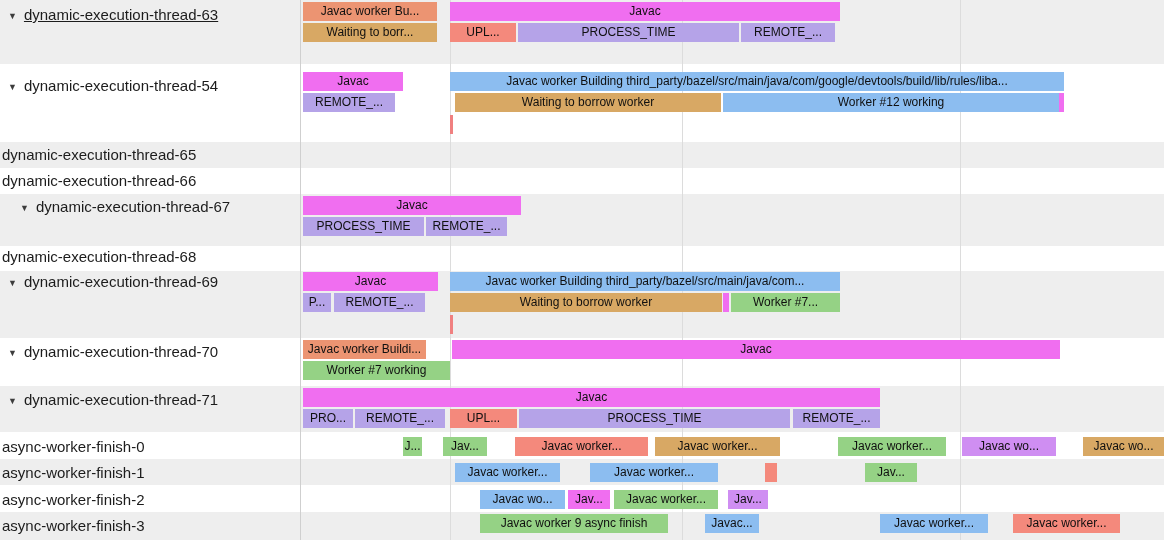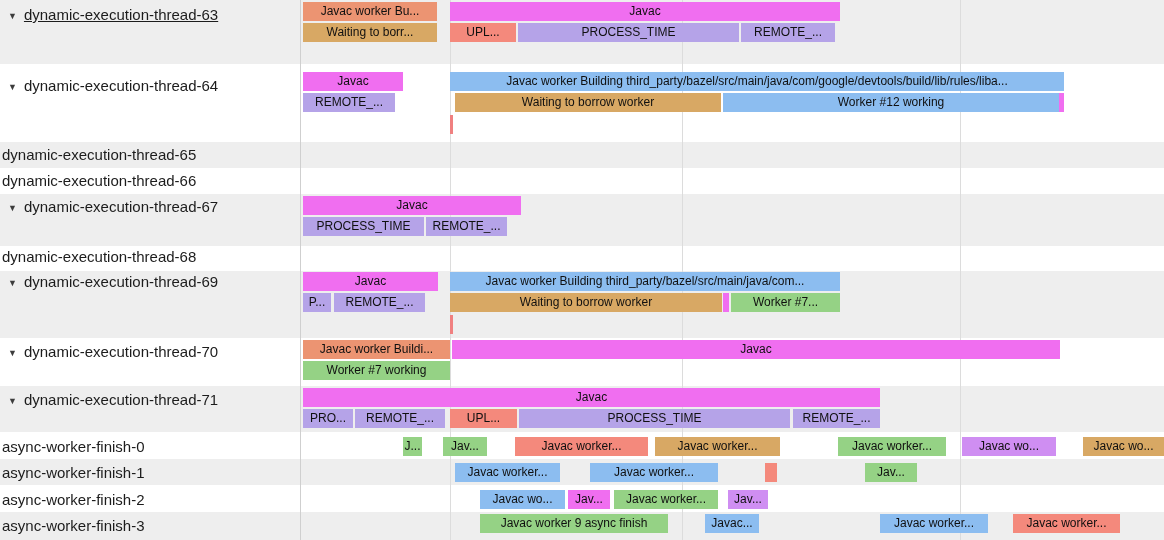--- a/index.html
+++ b/index.html
@@ -63,21 +63,21 @@
       <div class="bar" title="PROCESS_TIME" style="left: 303px; top: 217px; width: 121px; background: rgb(181, 163, 232);">PROCESS_TIME</div>
       <div class="bar" title="REMOTE_..." style="left: 426px; top: 217px; width: 81px; background: rgb(181, 163, 232);">REMOTE_...</div>
       <div class="bar" title="Javac" style="left: 303px; top: 272px; width: 135px; background: rgb(240, 110, 240);">Javac</div>
       <div class="bar" title="Javac worker Building third_party/bazel/src/main/java/com..." style="left: 450px; top: 272px; width: 390px; background: rgb(140, 189, 240);">Javac worker Building third_party/bazel/src/main/java/com...</div>
       <div class="bar" title="P..." style="left: 303px; top: 293px; width: 28px; background: rgb(181, 163, 232);">P...</div>
       <div class="bar" title="REMOTE_..." style="left: 334px; top: 293px; width: 91px; background: rgb(181, 163, 232);">REMOTE_...</div>
       <div class="bar" title="Waiting to borrow worker" style="left: 450px; top: 293px; width: 272px; background: rgb(216, 168, 100);">Waiting to borrow worker</div>
       <div class="bar" style="left: 723px; top: 293px; width: 6px; background: rgb(240, 110, 240);"></div>
       <div class="bar" title="Worker #7..." style="left: 731px; top: 293px; width: 109px; background: rgb(149, 210, 133);">Worker #7...</div>
       <div class="bar" style="left: 450px; top: 315px; width: 3px; background: rgb(240, 128, 128);"></div>
-      <div class="bar" title="Javac worker Buildi..." style="left: 303px; top: 340px; width: 147px; background: rgb(236, 148, 114);">Javac worker Buildi...</div>
+      <div class="bar" title="Javac worker Buildi..." style="left: 303px; top: 340px; width: 123px; background: rgb(236, 148, 114);">Javac worker Buildi...</div>
       <div class="bar" title="Javac" style="left: 452px; top: 340px; width: 608px; background: rgb(240, 110, 240);">Javac</div>
       <div class="bar" title="Worker #7 working" style="left: 303px; top: 361px; width: 147px; background: rgb(149, 210, 133);">Worker #7 working</div>
       <div class="bar" title="Javac" style="left: 303px; top: 388px; width: 577px; background: rgb(240, 110, 240);">Javac</div>
       <div class="bar" title="PRO..." style="left: 303px; top: 409px; width: 50px; background: rgb(181, 163, 232);">PRO...</div>
       <div class="bar" title="REMOTE_..." style="left: 355px; top: 409px; width: 90px; background: rgb(181, 163, 232);">REMOTE_...</div>
       <div class="bar" title="UPL..." style="left: 450px; top: 409px; width: 67px; background: rgb(244, 137, 124);">UPL...</div>
       <div class="bar" title="PROCESS_TIME" style="left: 519px; top: 409px; width: 271px; background: rgb(181, 163, 232);">PROCESS_TIME</div>
       <div class="bar" title="REMOTE_..." style="left: 793px; top: 409px; width: 87px; background: rgb(181, 163, 232);">REMOTE_...</div>
       <div class="bar" title="J..." style="left: 403px; top: 437px; width: 19px; background: rgb(149, 210, 133);">J...</div>
       <div class="bar" title="Jav..." style="left: 443px; top: 437px; width: 44px; background: rgb(149, 210, 133);">Jav...</div>
@@ -95,24 +95,24 @@
       <div class="bar" title="Javac worker..." style="left: 614px; top: 490px; width: 104px; background: rgb(149, 210, 133);">Javac worker...</div>
       <div class="bar" title="Jav..." style="left: 728px; top: 490px; width: 40px; background: rgb(207, 142, 242);">Jav...</div>
       <div class="bar" title="Javac worker 9 async finish" style="left: 480px; top: 514px; width: 188px; background: rgb(149, 210, 133); text-align: center;">Javac worker 9 async finish</div>
       <div class="bar" title="Javac..." style="left: 705px; top: 514px; width: 54px; background: rgb(140, 189, 240);">Javac...</div>
       <div class="bar" title="Javac worker..." style="left: 880px; top: 514px; width: 108px; background: rgb(140, 189, 240);">Javac worker...</div>
       <div class="bar" title="Javac worker..." style="left: 1013px; top: 514px; width: 107px; background: rgb(244, 137, 124);">Javac worker...</div>
     </div>
   <div id="divider" style="left: 300px; background: rgb(207, 207, 207);"></div>
   <div id="tracks">
       <div class="track" style="top: 5px; padding-left: 8px; color: rgb(28, 28, 28); text-decoration: underline;"><span class="tri">▼</span><span>dynamic-execution-thread-63</span></div>
-      <div class="track" style="top: 76px; padding-left: 8px; color: rgb(28, 28, 28);"><span class="tri">▼</span><span>dynamic-execution-thread-64</span></div>
+      <div class="track" style="top: 76px; padding-left: 8px; color: rgb(28, 28, 28);"><span class="tri">▼</span><span>dynamic-execution-thread-54</span></div>
       <div class="track" style="top: 145px; padding-left: 2px; color: rgb(28, 28, 28);"><span>dynamic-execution-thread-65</span></div>
       <div class="track" style="top: 171px; padding-left: 2px; color: rgb(28, 28, 28);"><span>dynamic-execution-thread-66</span></div>
-      <div class="track" style="top: 197px; padding-left: 8px; color: rgb(28, 28, 28);"><span class="tri">▼</span><span>dynamic-execution-thread-67</span></div>
+      <div class="track" style="top: 197px; padding-left: 20px; color: rgb(28, 28, 28);"><span class="tri">▼</span><span>dynamic-execution-thread-67</span></div>
       <div class="track" style="top: 247px; padding-left: 2px; color: rgb(28, 28, 28);"><span>dynamic-execution-thread-68</span></div>
       <div class="track" style="top: 272px; padding-left: 8px; color: rgb(28, 28, 28);"><span class="tri">▼</span><span>dynamic-execution-thread-69</span></div>
       <div class="track" style="top: 342px; padding-left: 8px; color: rgb(28, 28, 28); text-align: right;"><span class="tri">▼</span><span>dynamic-execution-thread-70</span></div>
       <div class="track" style="top: 390px; padding-left: 8px; color: rgb(28, 28, 28); text-align: right;"><span class="tri">▼</span><span>dynamic-execution-thread-71</span></div>
       <div class="track" style="top: 437px; padding-left: 2px; color: rgb(28, 28, 28);"><span>async-worker-finish-0</span></div>
       <div class="track" style="top: 463px; padding-left: 2px; color: rgb(28, 28, 28);"><span>async-worker-finish-1</span></div>
       <div class="track" style="top: 490px; padding-left: 2px; color: rgb(28, 28, 28);"><span>async-worker-finish-2</span></div>
       <div class="track" style="top: 516px; padding-left: 2px; color: rgb(28, 28, 28);"><span>async-worker-finish-3</span></div>
     </div>
 </div>

